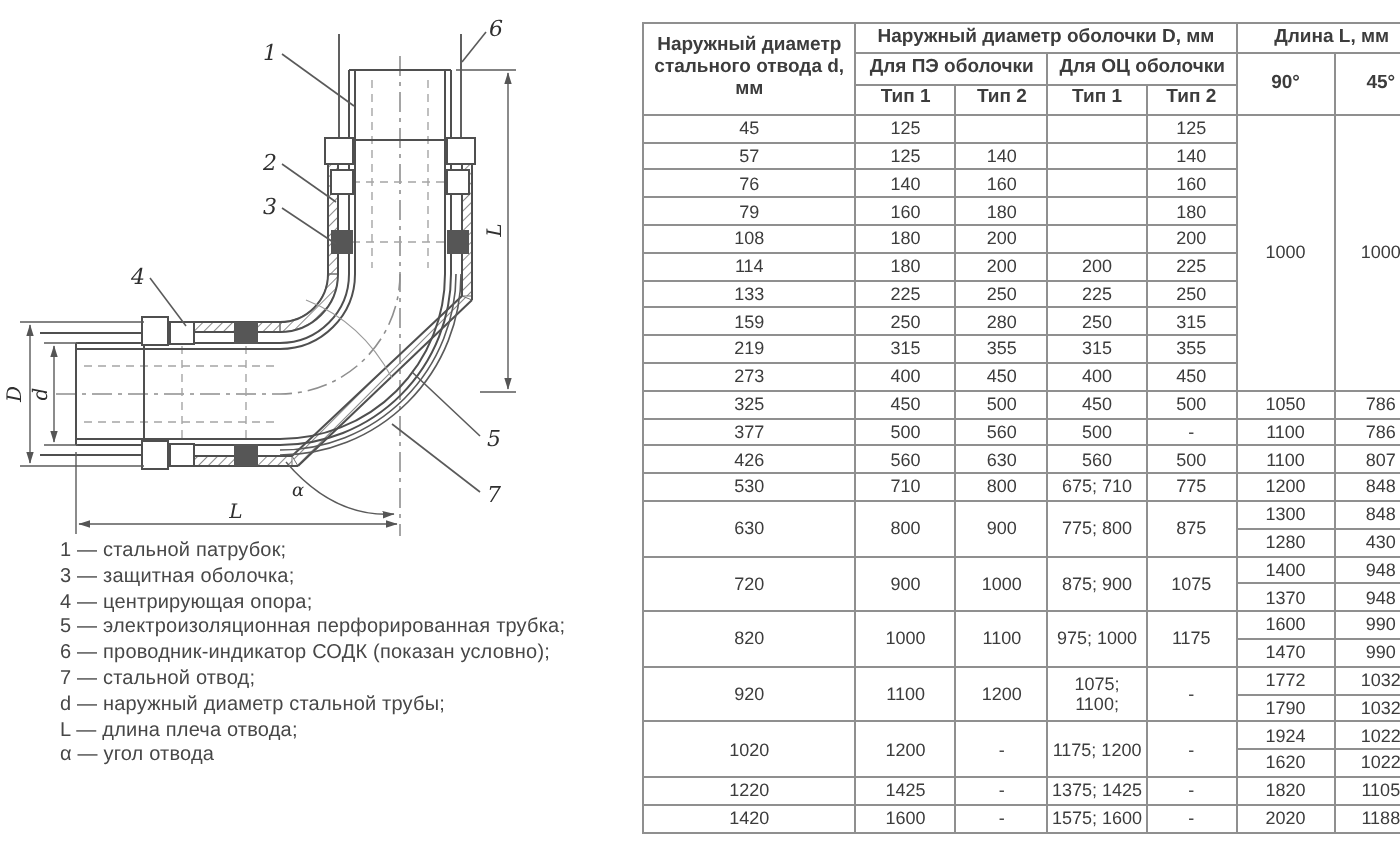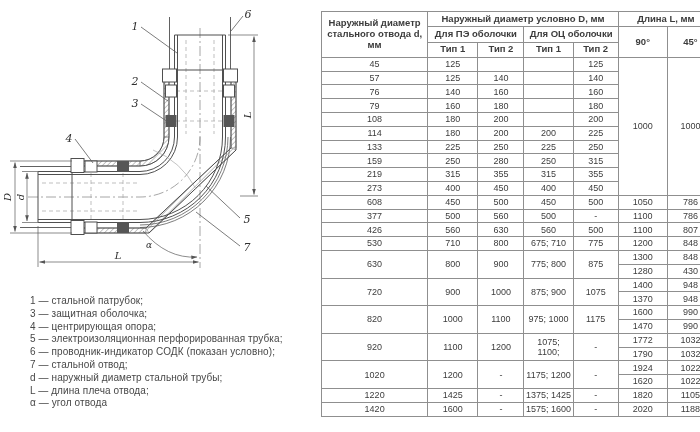--- a/index.html
+++ b/index.html
@@ -5,21 +5,21 @@
   html,body{margin:0;padding:0;}
   body{
     width:700px;height:432px;background:#ffffff;position:relative;overflow:hidden;
     font-family:"Liberation Sans",sans-serif;
   }
   
   .drawing{position:absolute;left:0px;top:0px;}
   .drawing text{font-family:"DejaVu Serif",serif;font-style:italic;fill:#2f2f2f;}
   
   .legend{
-    position:absolute;left:30px;top:295px;width:272px;
+    position:absolute;left:30px;top:270px;width:272px;
     font-size:10px;line-height:12.8px;color:#474747;font-weight:500;letter-spacing:.1px;
   }
   
   table.spec{
     position:absolute;left:321px;top:11px;width:393px;
     border-collapse:collapse;table-layout:fixed;
     border:1.5px solid #7d7d7d;
   }
   table.spec th,table.spec td{
     border:1px solid #8f8f8f;text-align:center;vertical-align:middle;
@@ -196,21 +196,21 @@
       <col style="width:50px">
       <col style="width:46px">
     <col style="width:49px">
       <col style="width:45px">
       <col style="width:49px">
       <col style="width:46px">
   </colgroup>
   <thead>
     <tr>
       <th rowspan="3" style="white-space:normal">Наружный диаметр стального отвода d, мм</th>
-      <th colspan="4">Наружный диаметр условно D, мм</th>
+      <th colspan="4">Наружный диаметр оболочки D, мм</th>
       <th colspan="2">Длина L, мм</th>
     </tr>
     <tr>
       <th colspan="2">Для ПЭ оболочки</th>
       <th colspan="2">Для ОЦ оболочки</th>
       <th rowspan="2">90°</th>
       <th rowspan="2">45°</th>
     </tr>
     <tr>
       <th>Тип 1</th>
@@ -286,21 +286,21 @@
         <td>355</td>
       </tr>
       <tr>
         <td>273</td>
         <td>400</td>
         <td>450</td>
         <td>400</td>
         <td>450</td>
       </tr>
       <tr>
-        <td>608</td>
+        <td>325</td>
         <td>450</td>
         <td>500</td>
         <td>450</td>
         <td>500</td>
         <td>1050</td>
         <td>786</td>
       </tr>
       <tr>
         <td>377</td>
         <td>500</td>

